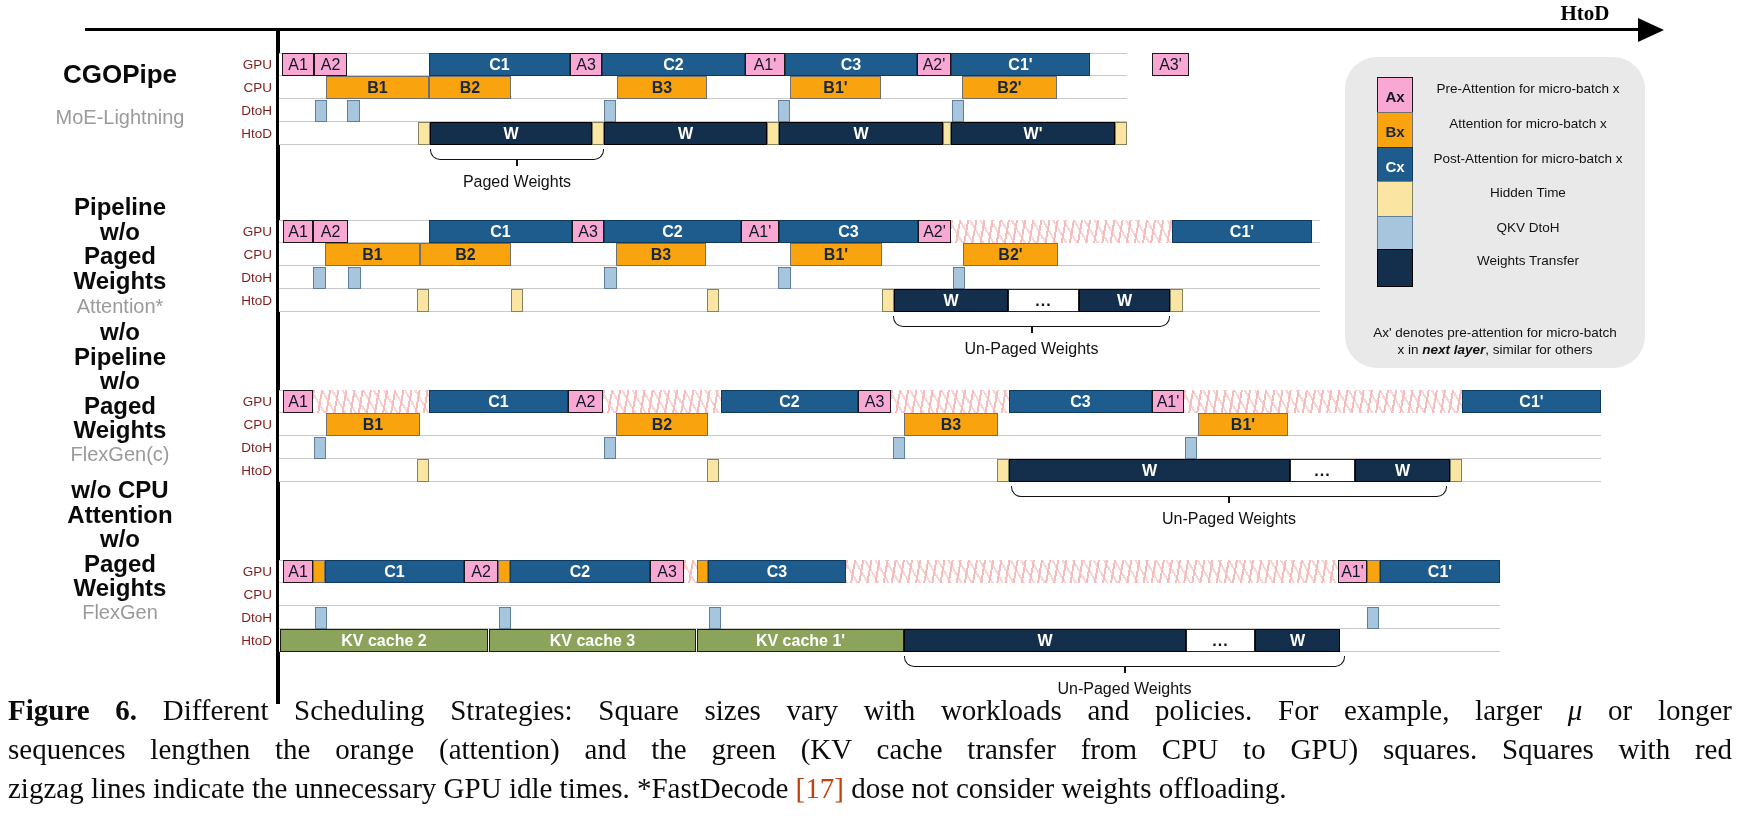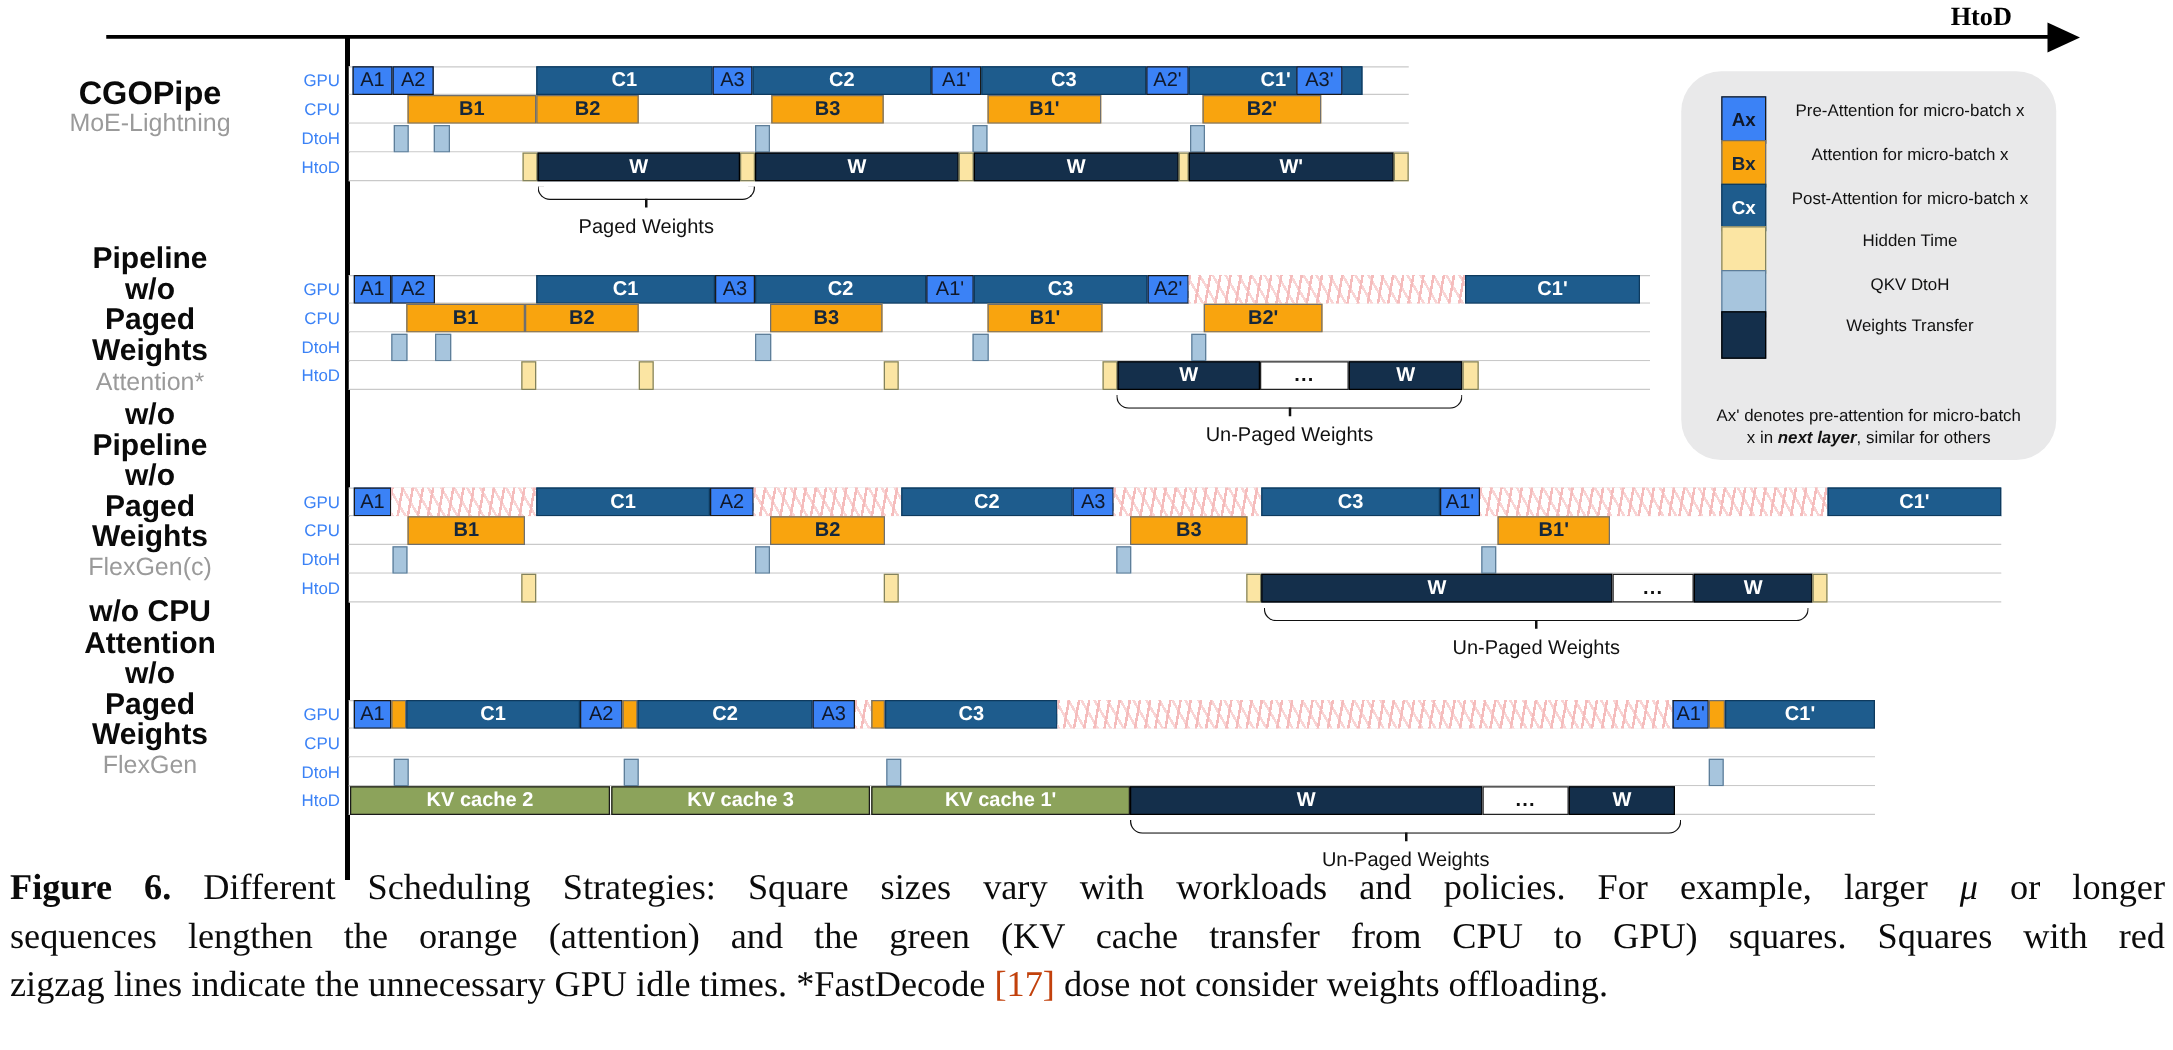--- a/index.html
+++ b/index.html
@@ -9,25 +9,25 @@
   .axis-line{position:absolute;left:85px;top:28px;width:1556px;height:3px;background:#000;}
   .axis-arrow{position:absolute;left:1638px;top:18px;width:0;height:0;
               border-left:26px solid #000;border-top:12px solid transparent;border-bottom:12px solid transparent;}
   .axis-label{position:absolute;left:1540px;top:1px;width:90px;text-align:center;
               font:700 21px "Liberation Serif",serif;color:#000;}
   .spine{position:absolute;left:276px;top:28px;width:4px;height:676px;background:#000;}
   
   .rowline{position:absolute;box-sizing:border-box;border-bottom:1px solid #c9c9c9;background:#fff;}
   .rowline.first{border-top:1px solid #c9c9c9;}
   .rowlab{position:absolute;left:222px;width:50px;text-align:right;
-          font:400 13.5px "Liberation Sans",sans-serif;color:#3b82f6;}
+          font:400 13.5px "Liberation Sans",sans-serif;color:#7f1d1d;}
   
   .blk{position:absolute;box-sizing:border-box;display:flex;align-items:center;justify-content:center;
        font:600 16px "Liberation Sans",sans-serif;white-space:nowrap;overflow:visible;}
-  .fill-a{background:#3b82f6;border:1.7px solid #1a1a1a;color:#101828;font-weight:500;}
+  .fill-a{background:#f9a8d4;border:1.7px solid #1a1a1a;color:#101828;font-weight:500;}
   .fill-b{background:#F9A40E;border:1px solid #6f6f6f;color:#16273B;}
   .fill-c{background:#1E5C8D;border:1px solid #0e3a5e;color:#fff;font-weight:700;}
   .fill-h{background:#FBE5A3;border:1px solid #83835e;}
   .fill-q{background:#A7C5DD;border:1px solid #5E7E99;}
   .fill-w{background:#142F4B;border:1px solid #000;color:#fff;font-weight:700;}
   .fill-k{background:#8CA35B;border:1px solid #1a1a1a;color:#fff;font-weight:700;}
   .fill-dots{background:#fff;border:1.6px solid #222;color:#111;font-weight:700;letter-spacing:1px;}
   .fill-z{background-color:#fff;
      background-image:repeating-linear-gradient(100deg,#f5bcbc 0 2px,transparent 2px 8px),
                       repeating-linear-gradient(60deg,#f9d4d4 0 2px,transparent 2px 9px);}
@@ -67,33 +67,33 @@
 
 <div id="stage">
   <div class="axis-line"></div>
   <div class="axis-arrow"></div>
   <div class="axis-label">HtoD</div>
   <div class="spine"></div>
   <div id="diagram">
       <div class="stitle" style="top: 62px; font-size: 26px;">
         <div>CGOPipe</div>
       </div>
-      <div class="ssub" style="top: 88px;">MoE-Lightning</div>
+      <div class="ssub" style="top: 106px;">MoE-Lightning</div>
       <div class="rowlab" style="top: 56.5px;">GPU</div>
       <div class="rowline first" style="left: 279px; top: 53px; width: 848px; height: 23px;"></div>
       <div class="blk fill-a" style="left: 282px; top: 53px; width: 32px; height: 23px;">A1</div>
       <div class="blk fill-a" style="left: 314px; top: 53px; width: 33px; height: 23px;">A2</div>
       <div class="blk fill-c" style="left: 429px; top: 53px; width: 141px; height: 23px;">C1</div>
       <div class="blk fill-a" style="left: 570px; top: 53px; width: 32px; height: 23px;">A3</div>
       <div class="blk fill-c" style="left: 602px; top: 53px; width: 143px; height: 23px;">C2</div>
       <div class="blk fill-a" style="left: 745px; top: 53px; width: 40px; height: 23px;">A1'</div>
       <div class="blk fill-c" style="left: 785px; top: 53px; width: 132px; height: 23px;">C3</div>
       <div class="blk fill-a" style="left: 917px; top: 53px; width: 34px; height: 23px;">A2'</div>
       <div class="blk fill-c" style="left: 951px; top: 53px; width: 139px; height: 23px;">C1'</div>
-      <div class="blk fill-a" style="left: 1037px; top: 53px; width: 37px; height: 23px;">A3'</div>
+      <div class="blk fill-a" style="left: 1152px; top: 53px; width: 37px; height: 23px;">A3'</div>
       <div class="rowlab" style="top: 79.5px;">CPU</div>
       <div class="rowline" style="left: 279px; top: 76px; width: 848px; height: 23px;"></div>
       <div class="blk fill-b" style="left: 326px; top: 76px; width: 103px; height: 23px;">B1</div>
       <div class="blk fill-b" style="left: 429px; top: 76px; width: 82px; height: 23px;">B2</div>
       <div class="blk fill-b" style="left: 617px; top: 76px; width: 90px; height: 23px;">B3</div>
       <div class="blk fill-b" style="left: 790px; top: 76px; width: 91px; height: 23px;">B1'</div>
       <div class="blk fill-b" style="left: 962px; top: 76px; width: 95px; height: 23px;">B2'</div>
       <div class="rowlab" style="top: 102.5px;">DtoH</div>
       <div class="rowline" style="left: 279px; top: 99px; width: 848px; height: 23px;"></div>
       <div class="blk fill-q" style="left: 315px; top: 100px; width: 12px; height: 22px;"></div>

